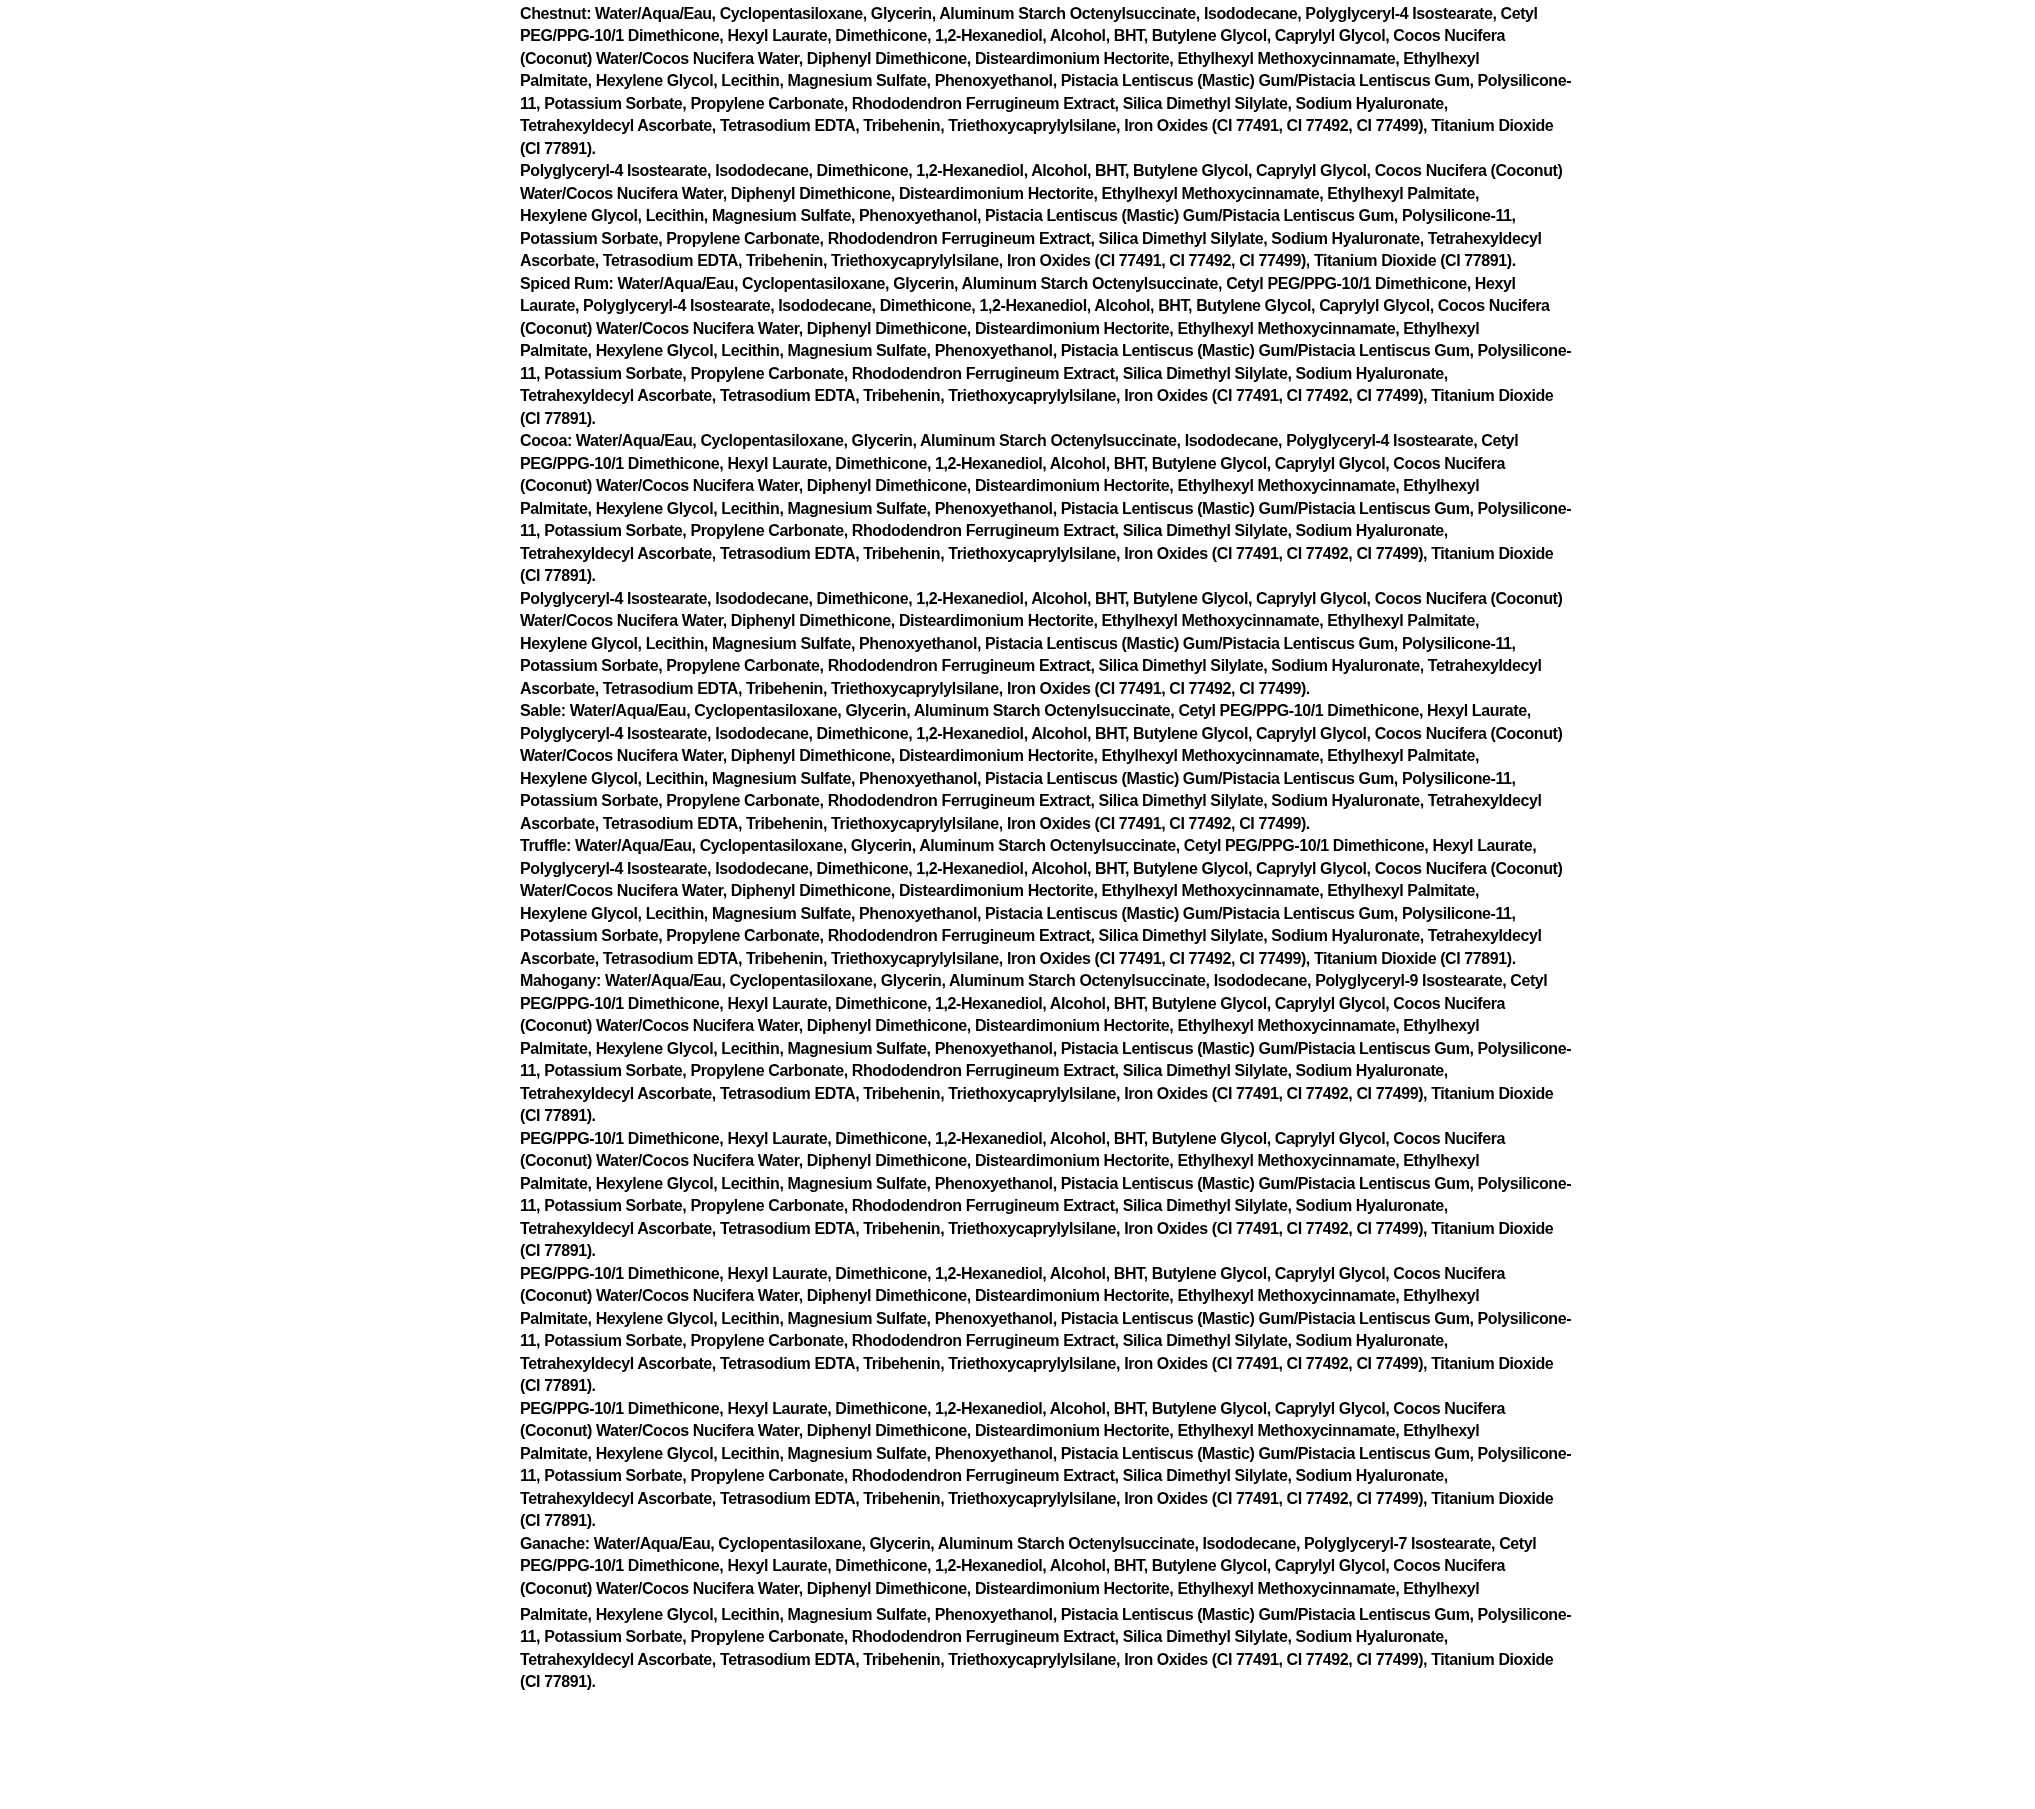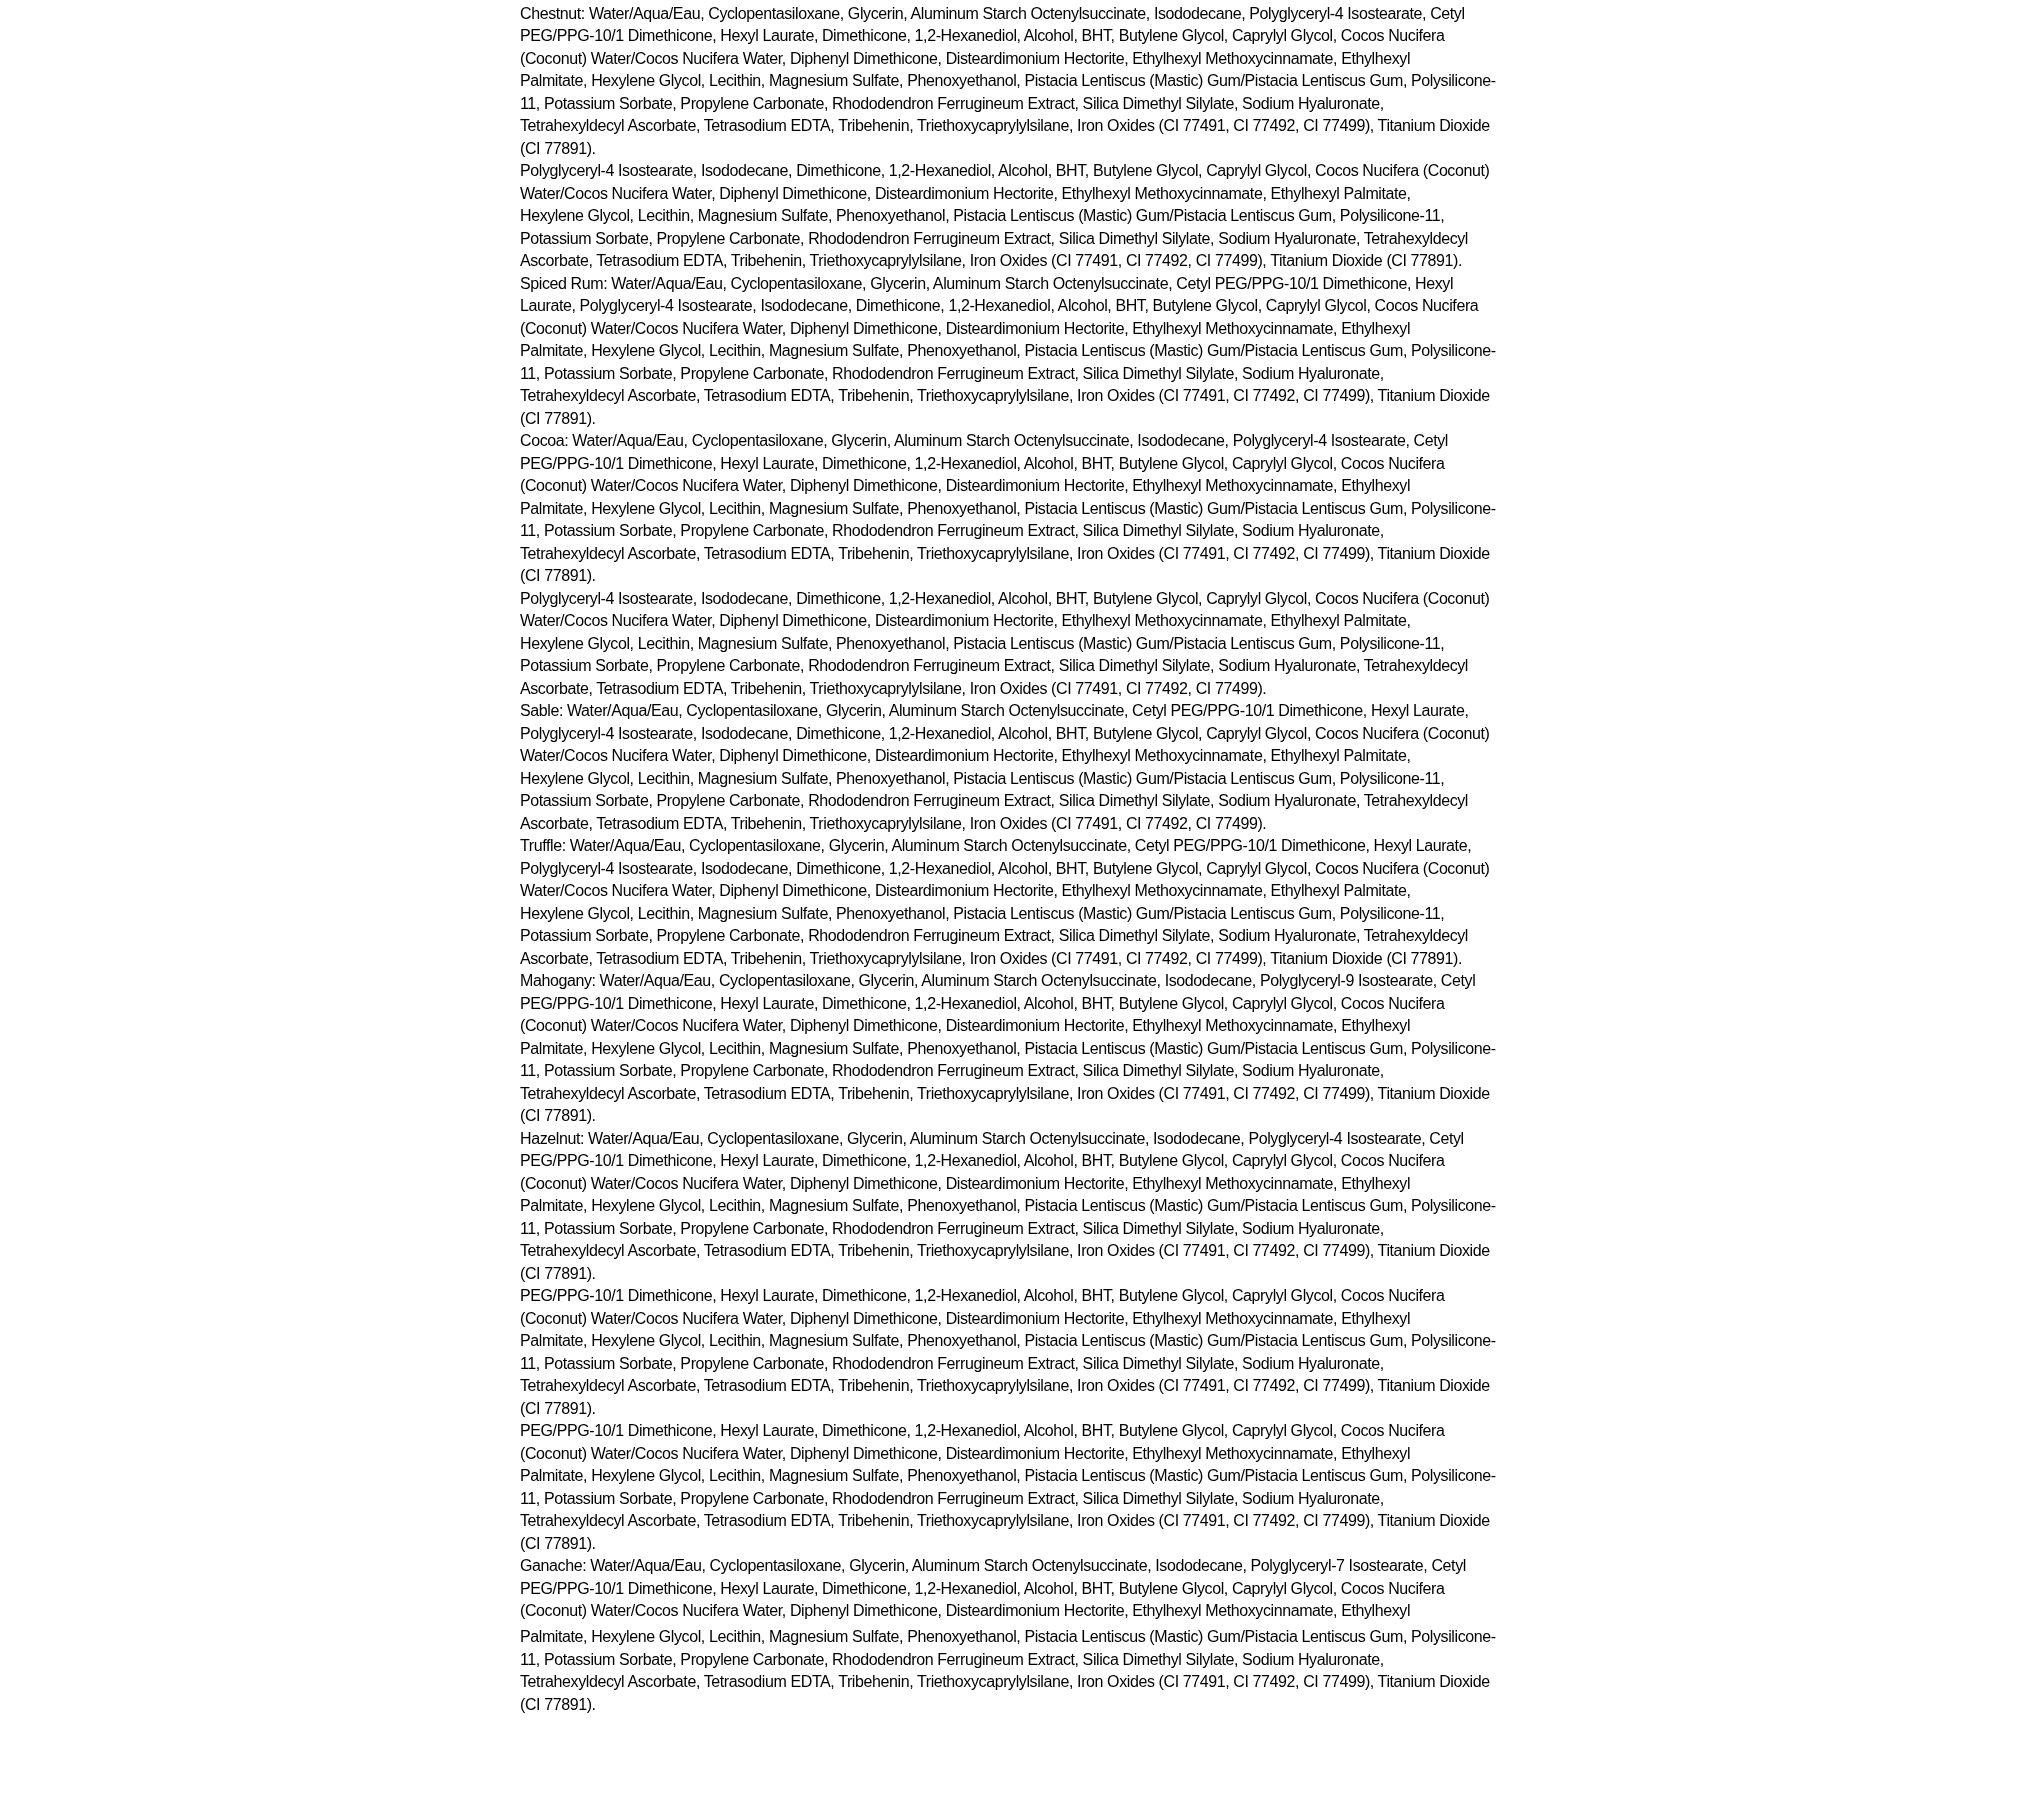--- a/index.html
+++ b/index.html
@@ -24,21 +24,21 @@
   }
   .text-column {
     position: absolute;
     left: 520px;
     top: 2.5px;
     width: 992px;
     color: #000000;
     font-size: 16px;
     letter-spacing: -0.4px;
     line-height: 22.5px;
-    font-weight: 400;
+    font-weight: 700;
   }
   .para {
     margin: 0;
     padding: 0;
   }
   .line {
     display: block;
     white-space: nowrap;
   }
   .extra-gap {
@@ -110,21 +110,20 @@
       <p class="para">
         <span class="line">Mahogany: Water/Aqua/Eau, Cyclopentasiloxane, Glycerin, Aluminum Starch Octenylsuccinate, Isododecane, Polyglyceryl-9 Isostearate, Cetyl</span>
         <span class="line">PEG/PPG-10/1 Dimethicone, Hexyl Laurate, Dimethicone, 1,2-Hexanediol, Alcohol, BHT, Butylene Glycol, Caprylyl Glycol, Cocos Nucifera</span>
         <span class="line">(Coconut) Water/Cocos Nucifera Water, Diphenyl Dimethicone, Disteardimonium Hectorite, Ethylhexyl Methoxycinnamate, Ethylhexyl</span>
         <span class="line">Palmitate, Hexylene Glycol, Lecithin, Magnesium Sulfate, Phenoxyethanol, Pistacia Lentiscus (Mastic) Gum/Pistacia Lentiscus Gum, Polysilicone-</span>
         <span class="line">11, Potassium Sorbate, Propylene Carbonate, Rhododendron Ferrugineum Extract, Silica Dimethyl Silylate, Sodium Hyaluronate,</span>
         <span class="line">Tetrahexyldecyl Ascorbate, Tetrasodium EDTA, Tribehenin, Triethoxycaprylylsilane, Iron Oxides (CI 77491, CI 77492, CI 77499), Titanium Dioxide</span>
         <span class="line">(CI 77891).</span>
       </p>
       <p class="para">
-        <span class="line">Hazelnut: Water/Aqua/Eau, Cyclopentasiloxane, Glycerin, Aluminum Starch Octenylsuccinate, Isododecane, Polyglyceryl-4 Isostearate, Cetyl</span>
         <span class="line">PEG/PPG-10/1 Dimethicone, Hexyl Laurate, Dimethicone, 1,2-Hexanediol, Alcohol, BHT, Butylene Glycol, Caprylyl Glycol, Cocos Nucifera</span>
         <span class="line">(Coconut) Water/Cocos Nucifera Water, Diphenyl Dimethicone, Disteardimonium Hectorite, Ethylhexyl Methoxycinnamate, Ethylhexyl</span>
         <span class="line">Palmitate, Hexylene Glycol, Lecithin, Magnesium Sulfate, Phenoxyethanol, Pistacia Lentiscus (Mastic) Gum/Pistacia Lentiscus Gum, Polysilicone-</span>
         <span class="line">11, Potassium Sorbate, Propylene Carbonate, Rhododendron Ferrugineum Extract, Silica Dimethyl Silylate, Sodium Hyaluronate,</span>
         <span class="line">Tetrahexyldecyl Ascorbate, Tetrasodium EDTA, Tribehenin, Triethoxycaprylylsilane, Iron Oxides (CI 77491, CI 77492, CI 77499), Titanium Dioxide</span>
         <span class="line">(CI 77891).</span>
       </p>
       <p class="para">
         <span class="line">PEG/PPG-10/1 Dimethicone, Hexyl Laurate, Dimethicone, 1,2-Hexanediol, Alcohol, BHT, Butylene Glycol, Caprylyl Glycol, Cocos Nucifera</span>
         <span class="line">(Coconut) Water/Cocos Nucifera Water, Diphenyl Dimethicone, Disteardimonium Hectorite, Ethylhexyl Methoxycinnamate, Ethylhexyl</span>

